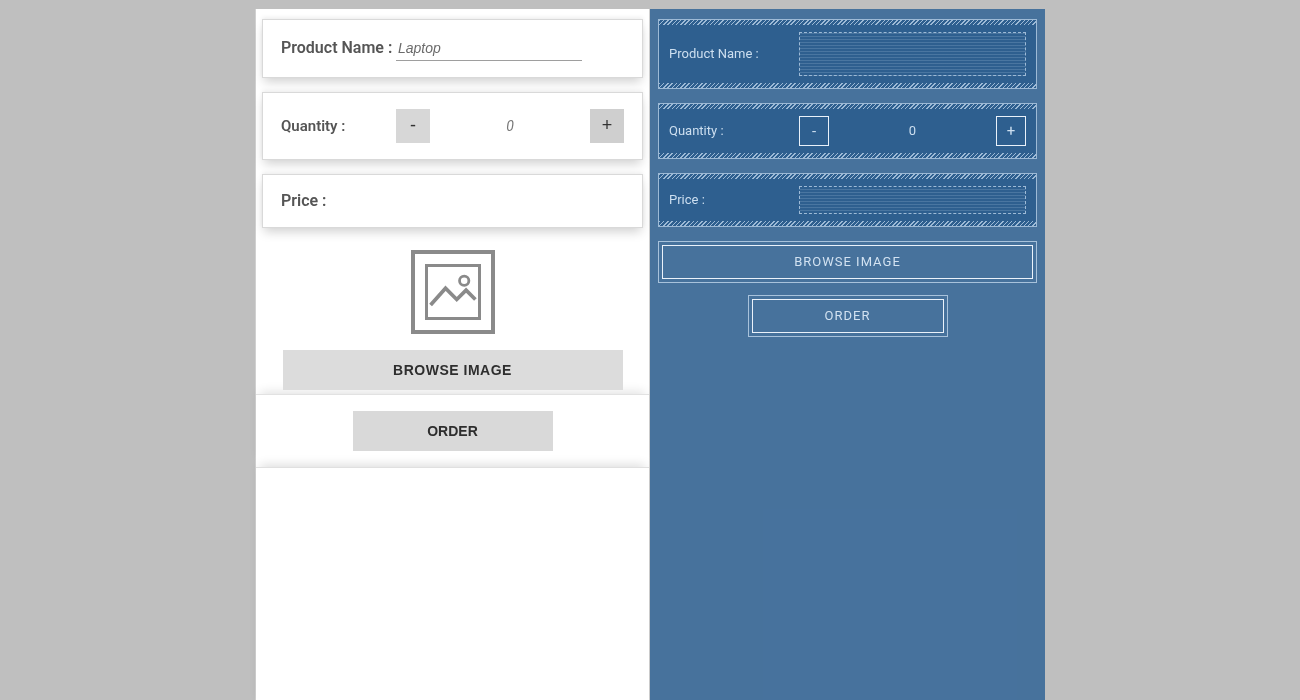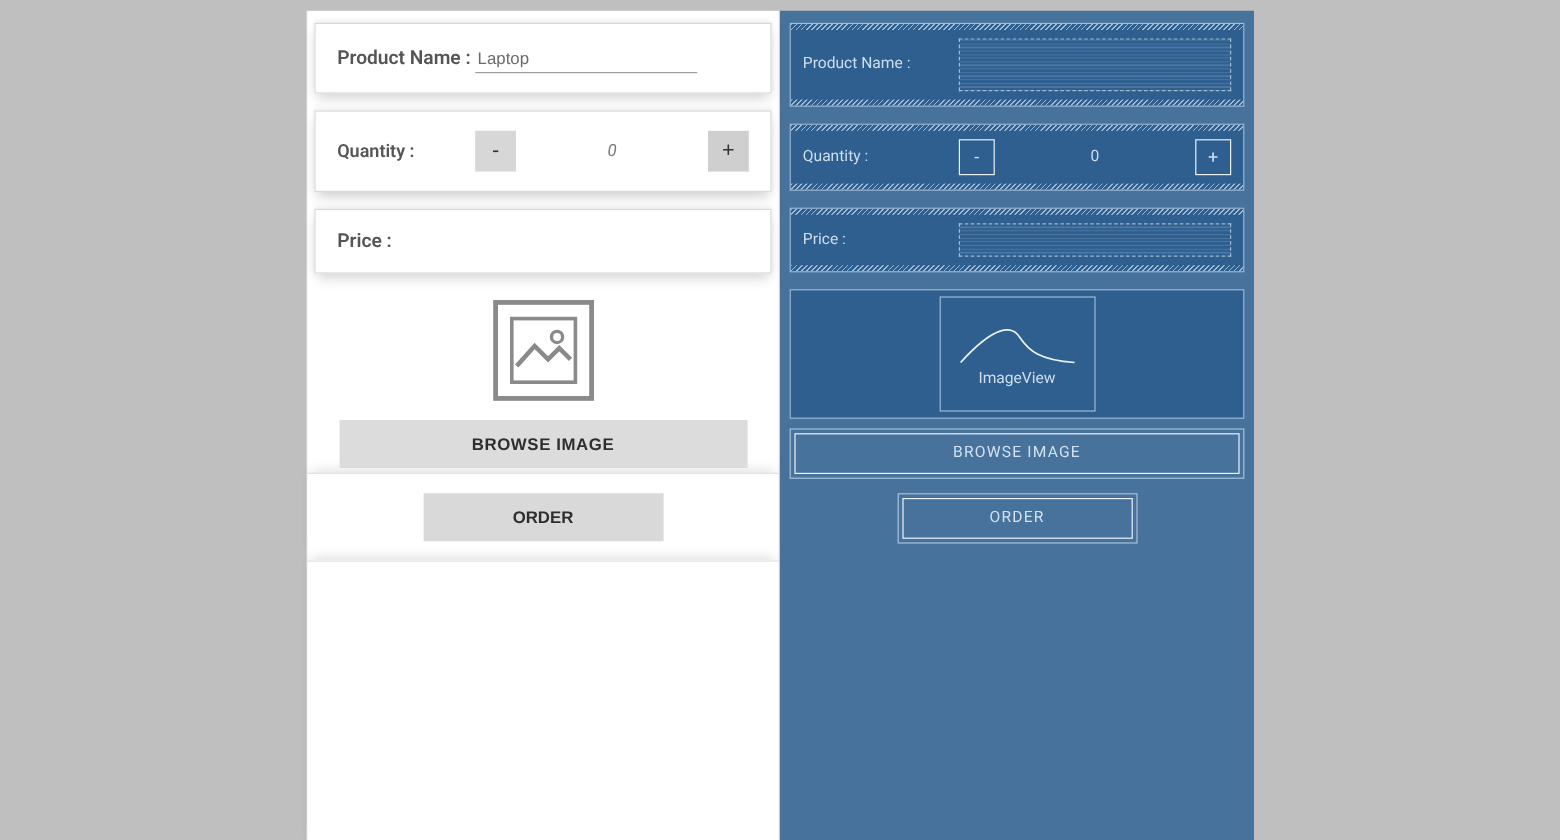--- a/index.html
+++ b/index.html
@@ -43,20 +43,21 @@
     width: 115px;
     line-height: 1.25;
   }
   .field {
     flex: 1;
     border: none;
     border-bottom: 1px solid #9e9e9e;
     background: transparent;
     color: #6b6b6b;
     font-size: 14px;
+    font-style: italic;
     padding: 4px 2px;
     outline: none;
   }
   .field-wrap { flex: 1; }
   .qty-row { display: flex; align-items: center; gap: 0; }
   .qty-lbl { font-weight: 600; color: #555; font-size: 15px; width: 115px; }
   .stepper-btn {
     width: 34px; height: 34px;
     background: #d7d7d7;
     border: none;
@@ -263,28 +264,20 @@
       </div>
     </div>
 
     <div class="bp-card">
       <div class="bp-row">
         <div class="bp-lbl">Price :</div>
         <div class="bp-field"></div>
       </div>
     </div>
 
-    <div class="bp-img-card">
-      <div class="bp-img-inner">
-        <svg viewBox="0 0 120 40">
-          <path d="M10,38 C40,5 55,5 62,16 C70,28 80,36 110,38" stroke="#e9f1fa" stroke-width="1.5" fill="none"></path>
-        </svg>
-        <div>ImageView</div>
-      </div>
-    </div>
 
     <div class="bp-wide-btn">
       <div class="inner">BROWSE IMAGE</div>
     </div>
 
     <div class="bp-order">
       <div class="btn">
         <div class="inner">ORDER</div>
       </div>
     </div>

